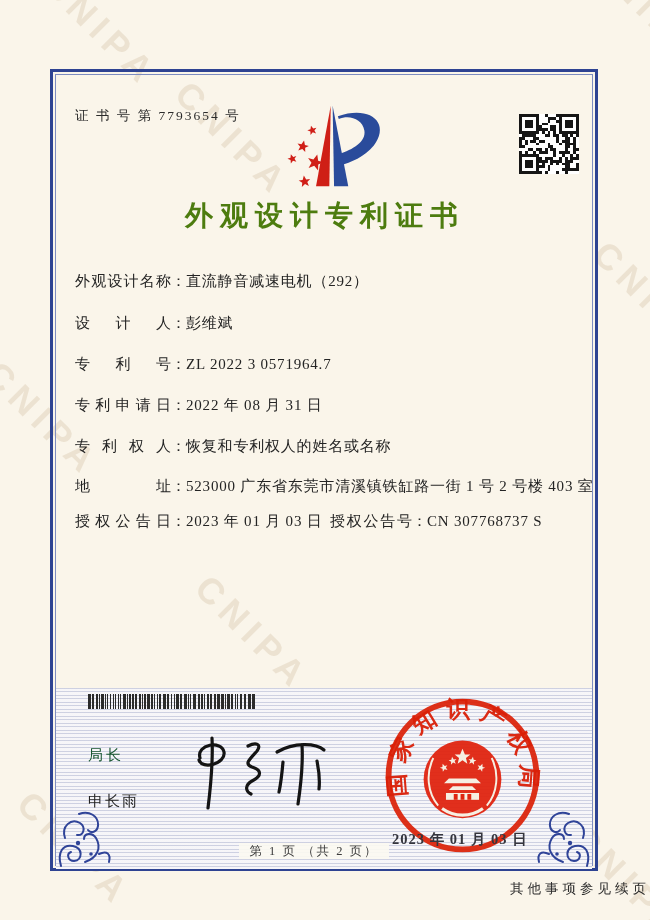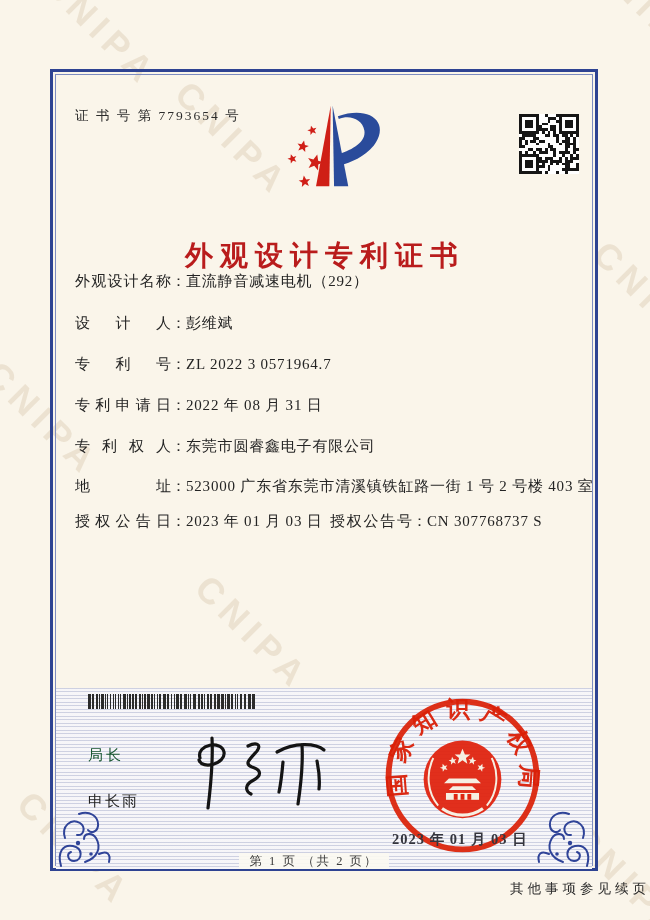--- a/index.html
+++ b/index.html
@@ -31,21 +31,21 @@
   .flourish.left{left:55px;}
   .flourish.right{left:535px;transform:scaleX(-1);}
   .cert-no{
     position:absolute;left:75px;top:107px;font-size:13.5px;letter-spacing:2px;
     color:#2b2b2b;z-index:3;
   }
   .logo{position:absolute;left:272px;top:102px;width:126px;height:90px;z-index:3;}
   .qr{position:absolute;left:519px;top:114px;width:60px;height:60px;z-index:3;}
   .title{
     position:absolute;left:0;top:197px;width:650px;text-align:center;
-    font-size:28px;font-weight:bold;letter-spacing:7px;color:#b91c1c;z-index:3;margin-top:40px;
+    font-size:28px;font-weight:bold;letter-spacing:7px;color:#4d7c0f;z-index:3;
   }
   .row{position:absolute;left:75px;font-size:15px;white-space:nowrap;z-index:3;color:#242424;}
   .row .lab{
     display:inline-block;width:96px;vertical-align:bottom;
     text-align:justify;text-align-last:justify;letter-spacing:0;
   }
   .row .col2{position:absolute;left:255px;top:0;white-space:nowrap;}
   .row .col2 .lab{width:82px;}
   .val{letter-spacing:0.8px;}
   .paras{
@@ -57,21 +57,21 @@
   .director-title{position:absolute;left:88px;top:746px;font-size:15px;letter-spacing:3px;color:#14532d;z-index:3;}
   .director-name{position:absolute;left:88px;top:780px;font-size:15px;letter-spacing:2px;color:#222;z-index:3;margin-top:12px;}
   .signature{position:absolute;left:182px;top:728px;width:165px;height:90px;z-index:3;}
   .seal{position:absolute;left:375px;top:688px;width:175px;height:175px;z-index:4;}
   .seal-date{
     position:absolute;left:392px;top:830px;font-size:14.5px;font-weight:600;
     letter-spacing:1px;color:#35353d;z-index:5;white-space:nowrap;
   }
   .page-indicator{
     position:absolute;left:50px;top:843px;width:528px;text-align:center;
-    font-size:12.5px;letter-spacing:2px;color:#3a3a3a;z-index:3;margin-top:10px;
+    font-size:12.5px;letter-spacing:2px;color:#3a3a3a;z-index:3;
   }
   .page-indicator span{background:rgba(251,248,241,0.92);padding:1px 10px;}
   .continuation{
     position:absolute;left:0;top:880px;width:650px;text-align:right;
     font-size:13.5px;letter-spacing:4px;color:#2b2b2b;z-index:3;
   }
 </style>
 </head>
 <body>
 
@@ -379,21 +379,21 @@
 <div class="row" style="top:314px">
   <span class="lab">设计人</span><span>：</span><span class="val">彭维斌</span>
 </div>
 <div class="row" style="top:355px">
   <span class="lab">专利号</span><span>：</span><span class="val">ZL 2022 3 0571964.7</span>
 </div>
 <div class="row" style="top:396px">
   <span class="lab">专利申请日</span><span>：</span><span class="val">2022 年 08 月 31 日</span>
 </div>
 <div class="row" style="top:437px">
-  <span class="lab">专利权人</span><span>：</span><span class="val">东莞市圆睿鑫电子有限公司</span>
+  <span class="lab">专利权人</span><span>：</span><span class="val">恢复和专利权人的姓名或名称</span>
 </div>
 <div class="row" style="top:477px">
   <span class="lab">地址</span><span>：</span><span class="val">523000 广东省东莞市清溪镇铁缸路一街 1 号 2 号楼 403 室</span>
 </div>
 <div class="row" style="top:512px">
   <span class="lab">授权公告日</span><span>：</span><span class="val">2023 年 01 月 03 日</span>
   <span class="col2">
     <span class="lab">授权公告号</span><span>：</span><span class="val">CN 307768737 S</span>
   </span>
 </div>

